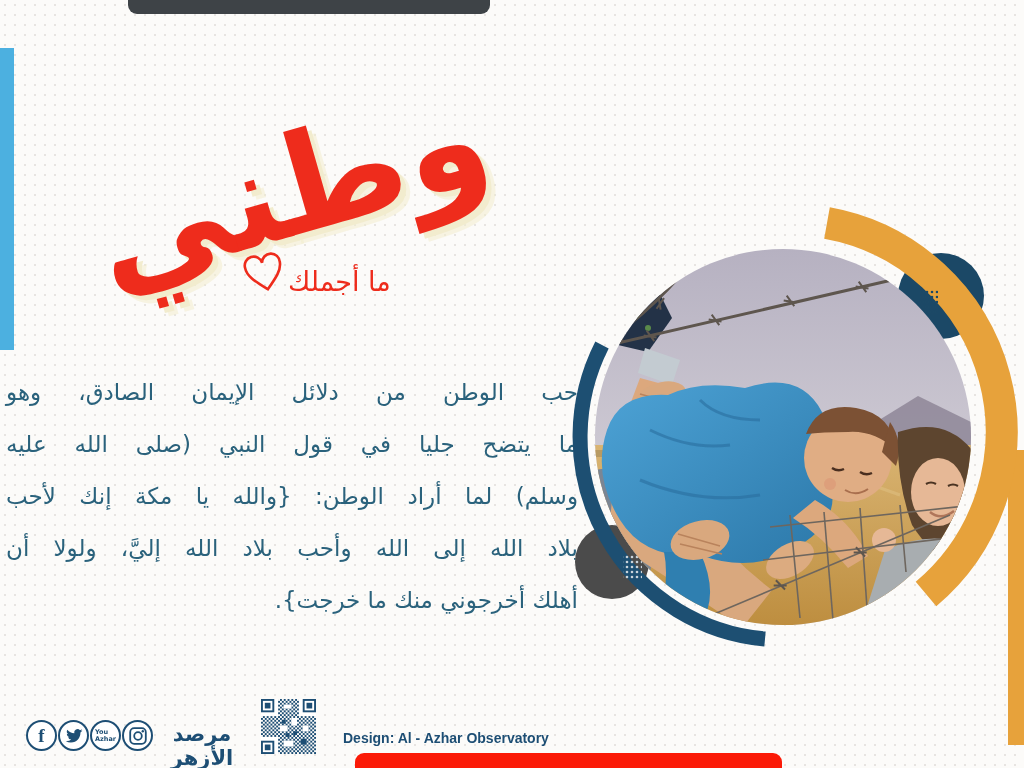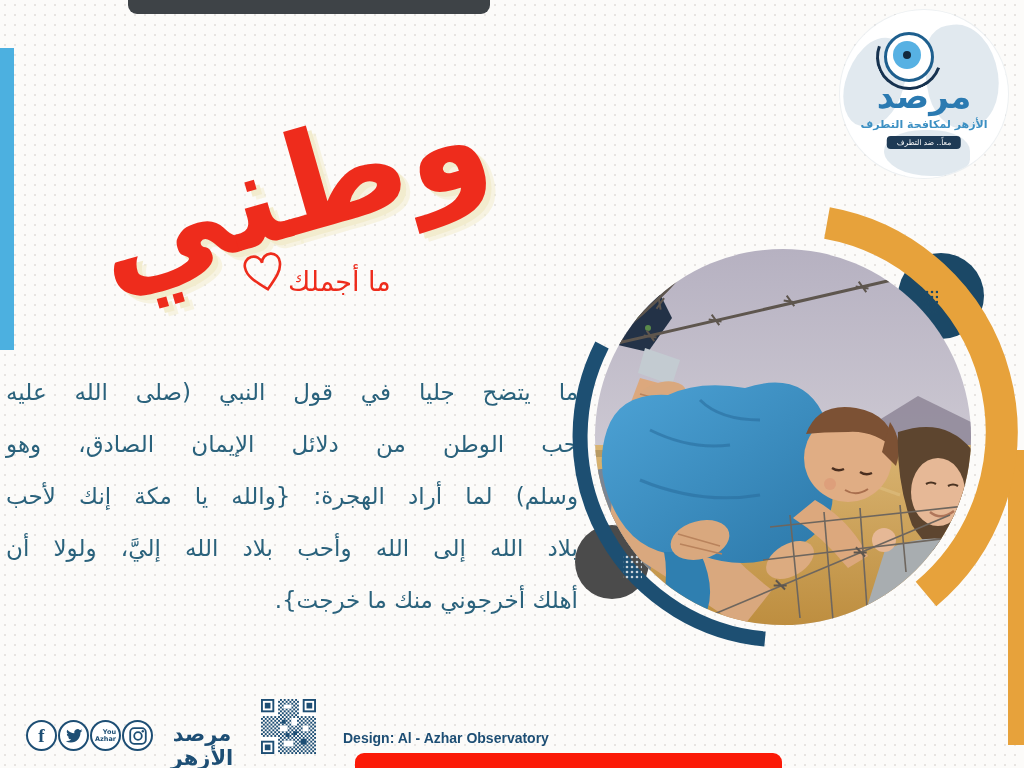--- a/index.html
+++ b/index.html
@@ -44,62 +44,48 @@
   .paragraph .just{text-align:justify;text-align-last:justify;white-space:normal;}
   .paragraph .center{text-align:right;}
 
   
   .illus{position:absolute;left:520px;top:195px;width:520px;height:475px;}
 
   
   .social-row{position:absolute;left:26px;top:720px;display:flex;}
   .social{width:31px;height:31px;border:2px solid #1d4e74;border-radius:50%;background:#fff;box-sizing:border-box;margin-right:1px;display:flex;align-items:center;justify-content:center;color:#1d4e74;}
   .social .fb{font-weight:bold;font-size:19px;font-family:"Liberation Serif",serif;}
-  .social .yt{font-size:6.5px;line-height:6.5px;font-weight:bold;text-align:right;}
+  .social .yt{font-size:6.5px;line-height:6.5px;font-weight:bold;text-align:left;}
   .brand{position:absolute;left:150px;top:722px;width:104px;text-align:center;font-size:21px;font-weight:bold;color:#1d4e74;direction:rtl;}
   .qr{position:absolute;left:261px;top:699px;width:55px;height:55px;}
   .credit{position:absolute;left:323px;top:730px;font-size:14px;font-weight:bold;color:#1d4e74;font-family:"Liberation Sans","DejaVu Sans",sans-serif;padding-left:20px;}
 </style>
 </head>
 <body>
 
 <div id="canvas">
 
   <div class="top-bar"></div>
   <div class="left-bar"></div>
   <div class="right-bar"></div>
   <div class="bottom-bar"></div>
 
-  <div class="logo">
-    <div class="blob b1"></div>
-    <div class="blob b2"></div>
-    <div class="blob b3"></div>
-    <div class="eye">
-      <div class="swoosh"></div>
-      <div class="ring"></div>
-      <div class="iris"></div>
-      <div class="pupil"></div>
-    </div>
-    <div class="wordmark">مرصد</div>
-    <div class="subtitle">الأزهر لمكافحة التطرف</div>
-    <div class="badge">معاً.. ضد التطرف</div>
-  </div>
 
   <div class="headline">
     <h1>وطني</h1>
   </div>
   <svg class="heart" viewBox="0 0 40 38">
     <path d="M20 34 C10 25 3 19 3 11.5 A8 8 0 0 1 19 9.5 A8 8 0 0 1 35 11.5 C35 19 29 25 20 34 Z" fill="none" stroke="#ee2c1c" stroke-width="2.4"></path>
   </svg>
   <div class="tagline">ما أجملك</div>
 
   <div class="paragraph">
+    <div class="line just">حب الوطن من  دلائل الإيمان الصادق، وهو</div>
     <div class="line just">ما يتضح جليا في قول النبي (صلى الله عليه</div>
-    <div class="line just">حب الوطن من  دلائل الإيمان الصادق، وهو</div>
-    <div class="line just">وسلم) لما أراد الهجرة: {والله يا مكة إنك لأحب</div>
+    <div class="line just">وسلم) لما أراد الوطن: {والله يا مكة إنك لأحب</div>
     <div class="line just">بلاد الله إلى الله وأحب بلاد الله إليَّ، ولولا أن</div>
     <div class="line center">أهلك أخرجوني منك ما خرجت}.</div>
   </div>
 
   <svg class="illus" viewBox="520 195 520 475">
     <defs>
       <linearGradient id="sky" x1="0" y1="0" x2="0" y2="1">
         <stop offset="0" stop-color="#b6b1c1"></stop>
           <stop offset="0.7" stop-color="#d4d0d8"></stop>
           <stop offset="1" stop-color="#dcd8de"></stop>

